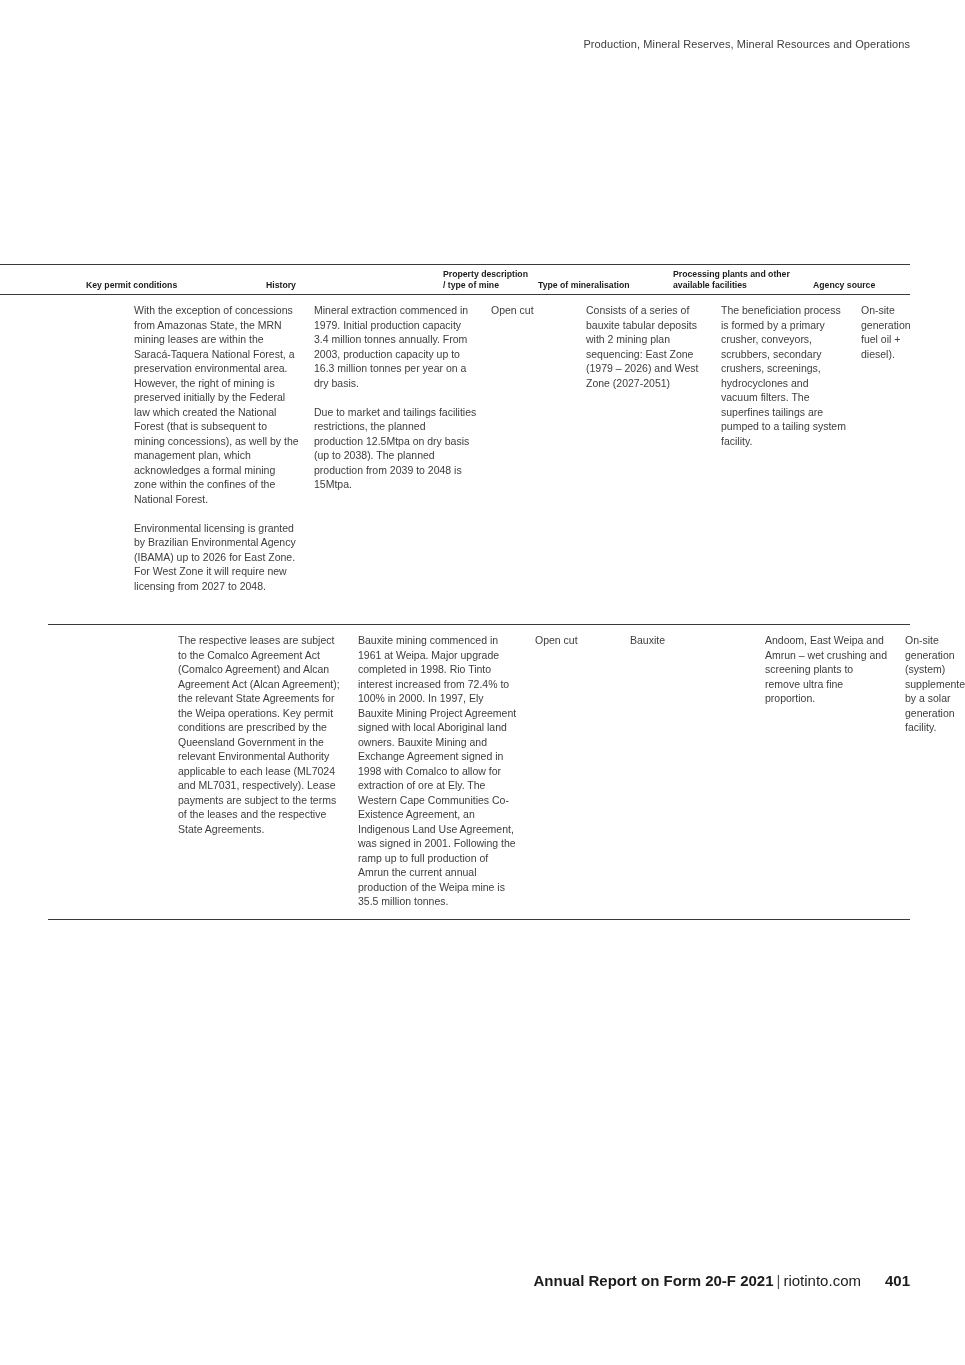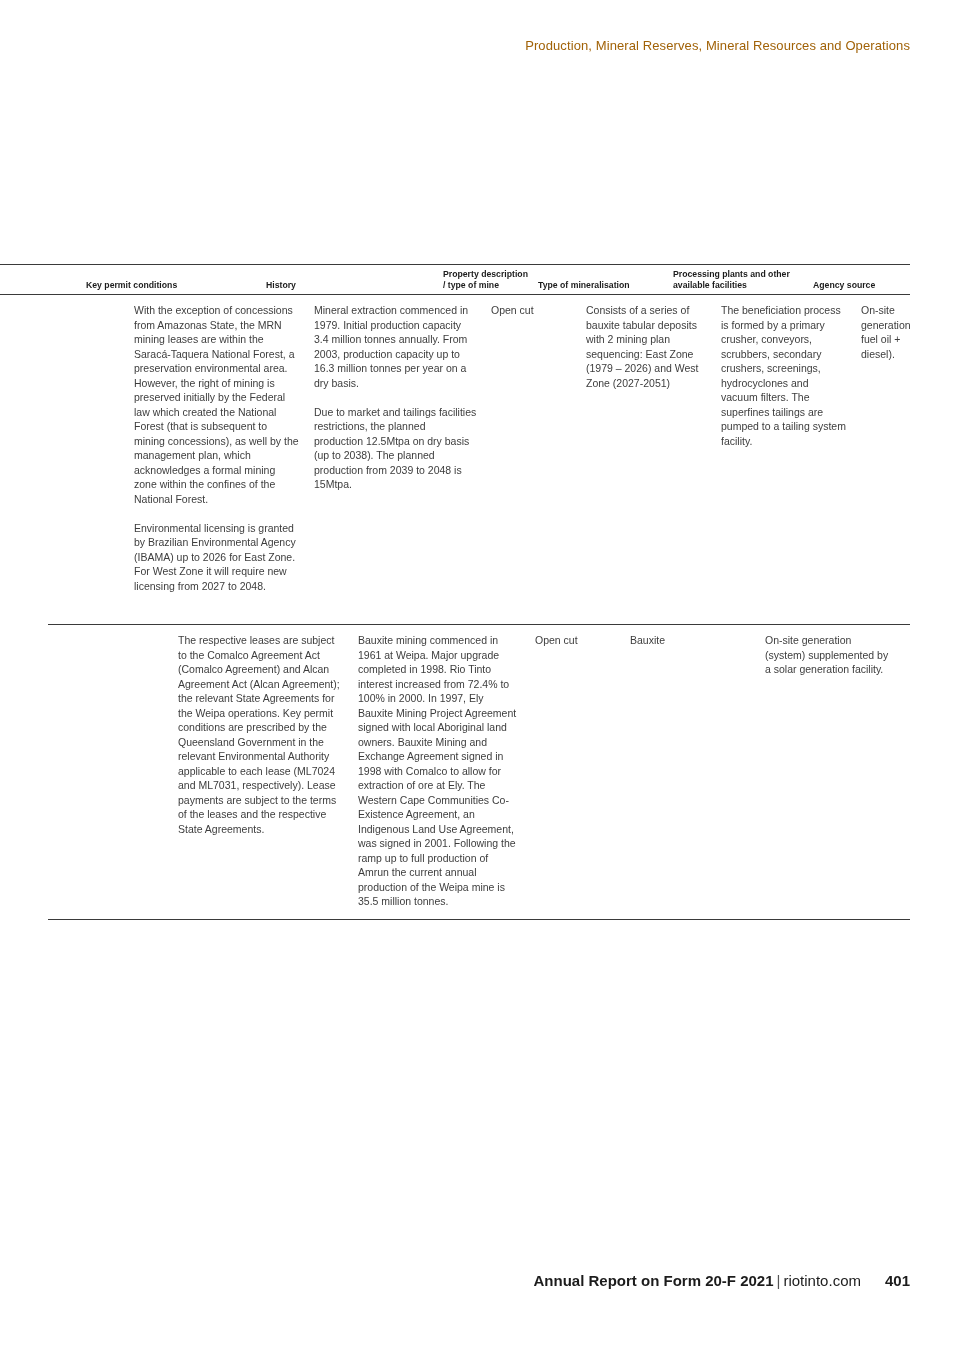--- a/index.html
+++ b/index.html
@@ -9,23 +9,23 @@
     width:965px; height:1365px;
     background:#ffffff;
     font-family:"Liberation Sans", sans-serif;
     color:#3d3d3d;
     overflow:hidden;
     margin:0 auto;
   }
   .doc-header {
     position:absolute;
     top:38px; right:55px;
-    font-size:13px;
+    font-size:11px;
     font-weight:400;
-    color:#a16207;
+    color:#404040;
     letter-spacing:.1px;
   }
   .report-table {
     position:absolute;
     left:0; top:264px;
     width:910px;
     font-size:10.5px;
     line-height:14.5px;
   }
   .thead, .trow {
@@ -104,20 +104,21 @@
       <div class="cell">The beneficiation process is formed by a primary crusher, conveyors, scrubbers, secondary crushers, screenings, hydrocyclones and vacuum filters. The superfines tailings are pumped to a tailing system facility.</div>
       <div class="cell">On-site generation fuel oil + diesel).</div>
     </div>
 
     <div class="trow row-1">
       <div class="cell"></div>
       <div class="cell">The respective leases are subject to the Comalco Agreement Act (Comalco Agreement) and Alcan Agreement Act (Alcan Agreement); the relevant State Agreements for the Weipa operations. Key permit conditions are prescribed by the Queensland Government in the relevant Environmental Authority applicable to each lease (ML7024 and ML7031, respectively). Lease payments are subject to the terms of the leases and the respective State Agreements.</div>
       <div class="cell">Bauxite mining commenced in 1961 at Weipa. Major upgrade completed in 1998. Rio Tinto interest increased from 72.4% to 100% in 2000. In 1997, Ely Bauxite Mining Project Agreement signed with local Aboriginal land owners. Bauxite Mining and Exchange Agreement signed in 1998 with Comalco to allow for extraction of ore at Ely. The Western Cape Communities Co-Existence Agreement, an Indigenous Land Use Agreement, was signed in 2001. Following the ramp up to full production of Amrun the current annual production of the Weipa mine is 35.5 million tonnes.</div>
       <div class="cell">Open cut</div>
       <div class="cell">Bauxite</div>
+      <div class="cell">Andoom, East Weipa and Amrun – wet crushing and screening plants to remove ultra fine proportion.</div>
       <div class="cell">On-site generation (system) supplemented by a solar generation facility.</div>
     </div>
 
   </div>
 
   <div class="doc-footer">
     <span class="report-name">Annual Report on Form 20-F 2021</span>
     <span class="pipe">|</span>
     <span class="site">riotinto.com</span>
     <span class="page-num">401</span>

